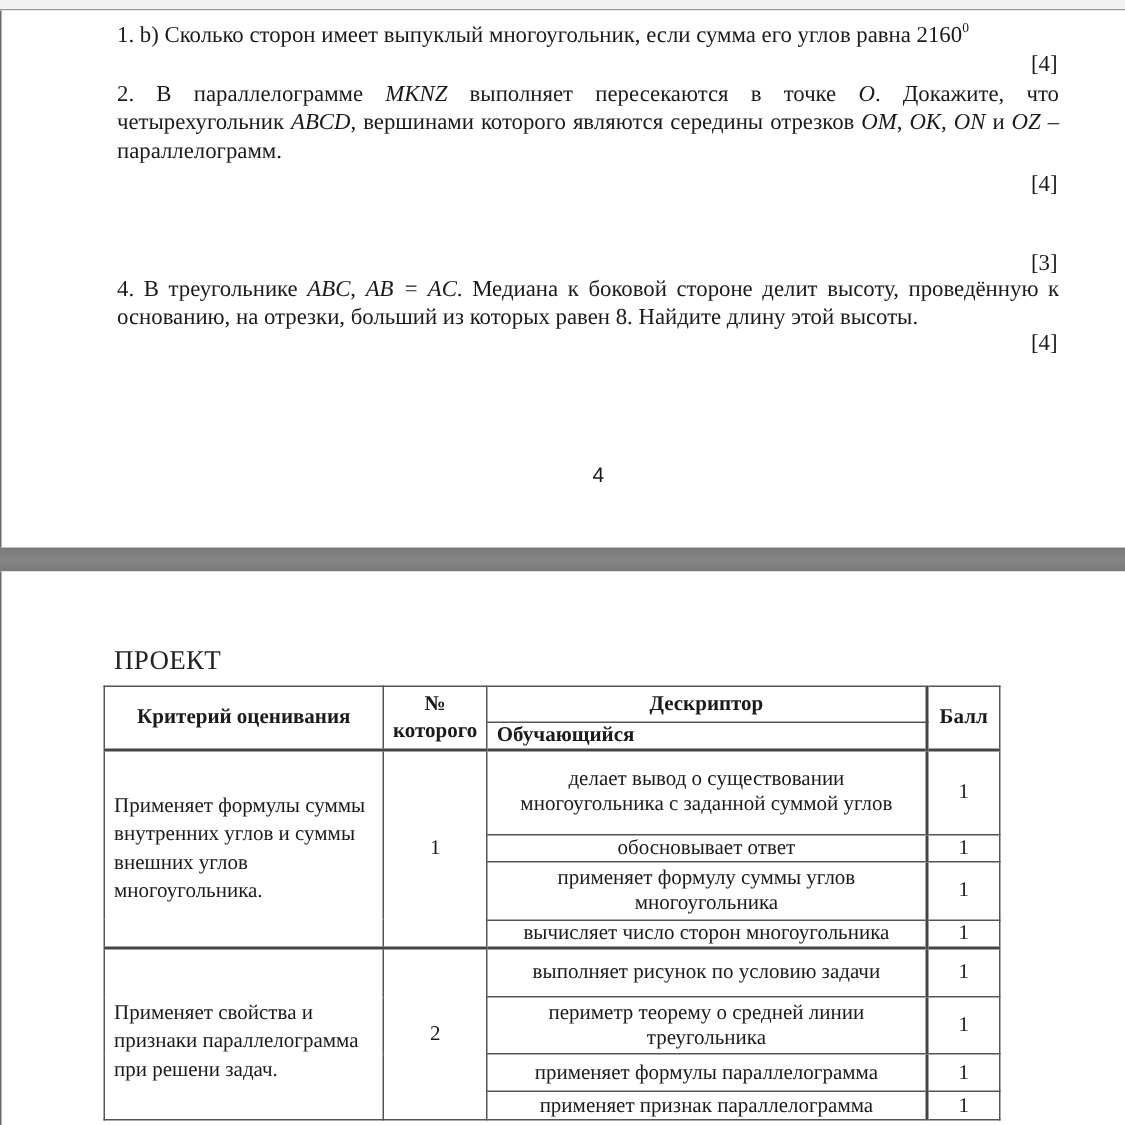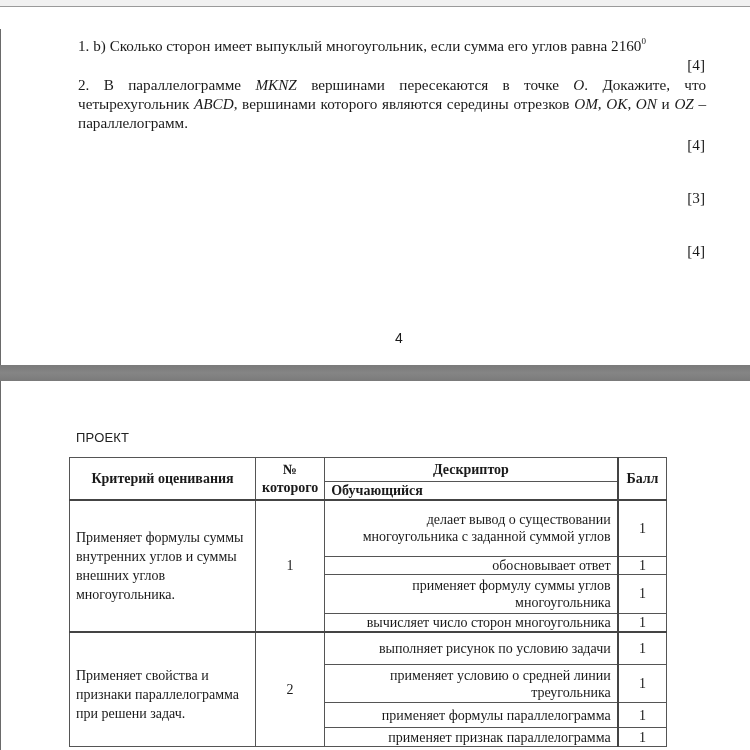--- a/index.html
+++ b/index.html
@@ -1,40 +1,40 @@
 <!DOCTYPE html>
 <html><head>
 <meta charset="utf-8">
 <style>
   html, body { margin:0; padding:0; }
   body { width:750px; height:750px; overflow:hidden; background:#ffffff; position:relative;
          font-family:"Liberation Serif", serif; color:#1a1a1a; }
   .top-strip { position:absolute; left:0; top:0; width:750px; height:6px; background:#f1f1f1; border-bottom:1px solid #9a9a9a; }
   .page-top { position:absolute; left:0; top:7px; width:750px; height:358px; background:#fff;
-              border-left:1px solid #6a6a6a; box-sizing:border-box;margin-top:22px; }
+              border-left:1px solid #6a6a6a; box-sizing:border-box; }
   .gap { position:absolute; left:0; top:365px; width:750px; height:16px;
          background:linear-gradient(#7a7a7a,#858585 50%,#7a7a7a); }
   .page-bottom { position:absolute; left:0; top:381px; width:750px; height:369px; background:#fff;
                  border-left:1px solid #6a6a6a; box-sizing:border-box; }
 
   .q { position:absolute; left:77px; width:628px; font-size:15.2px; line-height:19px; text-align:justify; }
   .q i { font-style:italic; }
   .mark { position:absolute; right:45px; font-size:15.2px; }
   sup { font-size:9px; vertical-align:7px; line-height:0; }
 
   .pagenum { position:absolute; left:394px; top:301px; font-family:"Liberation Sans", sans-serif; font-size:14px; }
-  .project { position:absolute; left:76px; top:430px; font-family:Liberation Sans, sans-serif; font-size:13px; letter-spacing:0.2px; color:#222; }
+  .project { position:absolute; left:76px; top:430px; font-family:Liberation Serif, serif; font-size:18px; letter-spacing:0.2px; color:#222; }
 
   table.rubric { position:absolute; left:69px; top:457px; border-collapse:collapse; font-size:14px; line-height:17px; }
   table.rubric td, table.rubric th { border:1px solid #555; padding:0 6px; vertical-align:middle; }
   table.rubric th { font-weight:bold; text-align:center; }
   .c1 { width:186px; } .c2 { width:62px; } .c3 { width:293px; } .c4 { width:49px; }
   td.crit { vertical-align:top; padding-top:20px; text-align:left; line-height:19px; }
   td.num { text-align:center; }
-  td.desc { text-align:right; padding-left:5px; }
+  td.desc { text-align:center; padding-left:5px; }
   td.score { text-align:center; border-left:2px solid #444 !important; }
   th.score { border-left:2px solid #444 !important; }
   tr.thick td { border-top:2px solid #444; }
 </style>
 </head>
 <body>
 
 <div class="top-strip"></div>
 
 <div class="page-top">
@@ -42,34 +42,40 @@
   <div class="q" style="top:7px;">
     <span>1.</span>
     <span>b) Сколько сторон имеет выпуклый многоугольник, если сумма его углов равна  2160</span><sup>0</sup>
   </div>
   <div class="mark" style="top:27px;">[4]</div>
 
   <div class="q" style="top:46px;">
     <span>2.</span>
     <span>В параллелограмме</span>
     <i>MKNZ</i>
-    <span>вершинами пересекаются в точке</span>
+    <span>выполняет пересекаются в точке</span>
     <i>O</i><span>. Докажите, что четырехугольник</span>
     <i>ABCD</i><span>, вершинами которого являются середины отрезков</span>
     <i>OM</i>,
     <i>OK</i>,
     <i>ON</i>
     <span>и</span>
     <i>OZ</i>
     <span>– параллелограмм.</span>
   </div>
   <div class="mark" style="top:107px;">[4]</div>
 
   <div class="mark" style="top:160px;">[3]</div>
 
+  <div class="q" style="top:176px;">
+    <span>4.</span>
+    <span>В треугольнике</span>
+    <i>ABC</i>,
+    <i>AB = AC</i><span>. Медиана к боковой стороне делит высоту, проведённую к основанию, на отрезки, больший из которых равен 8. Найдите длину этой высоты.</span>
+  </div>
   <div class="mark" style="top:213px;">[4]</div>
 
   <div class="pagenum">4</div>
 </div>
 
 <div class="gap"></div>
 
 <div class="page-bottom"></div>
 
 <div class="project">ПРОЕКТ</div>
@@ -114,21 +120,21 @@
     <td class="score">1</td>
   </tr>
 
   <tr style="height:33px;" class="thick">
     <td rowspan="4" class="crit" style="padding-top:10px;">Применяет свойства и признаки параллелограмма при решени задач.</td>
     <td rowspan="4" class="num">2</td>
     <td class="desc">выполняет рисунок по условию задачи</td>
     <td class="score">1</td>
   </tr>
   <tr style="height:38px;">
-    <td class="desc">применяет условию о средней линии треугольника</td>
+    <td class="desc">периметр теорему о средней линии треугольника</td>
     <td class="score">1</td>
   </tr>
   <tr style="height:25px;">
     <td class="desc">применяет формулы параллелограмма</td>
     <td class="score">1</td>
   </tr>
   <tr style="height:19px;">
     <td class="desc">применяет признак параллелограмма</td>
     <td class="score">1</td>
   </tr>

